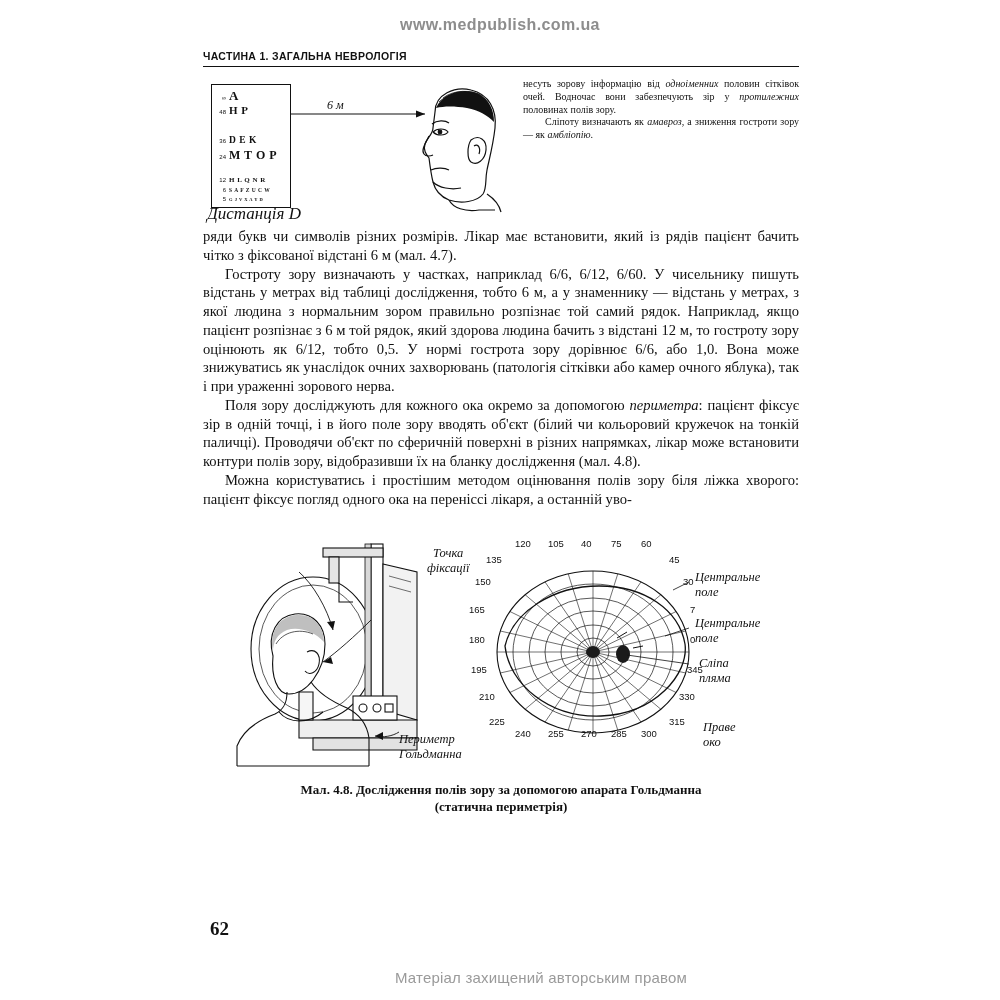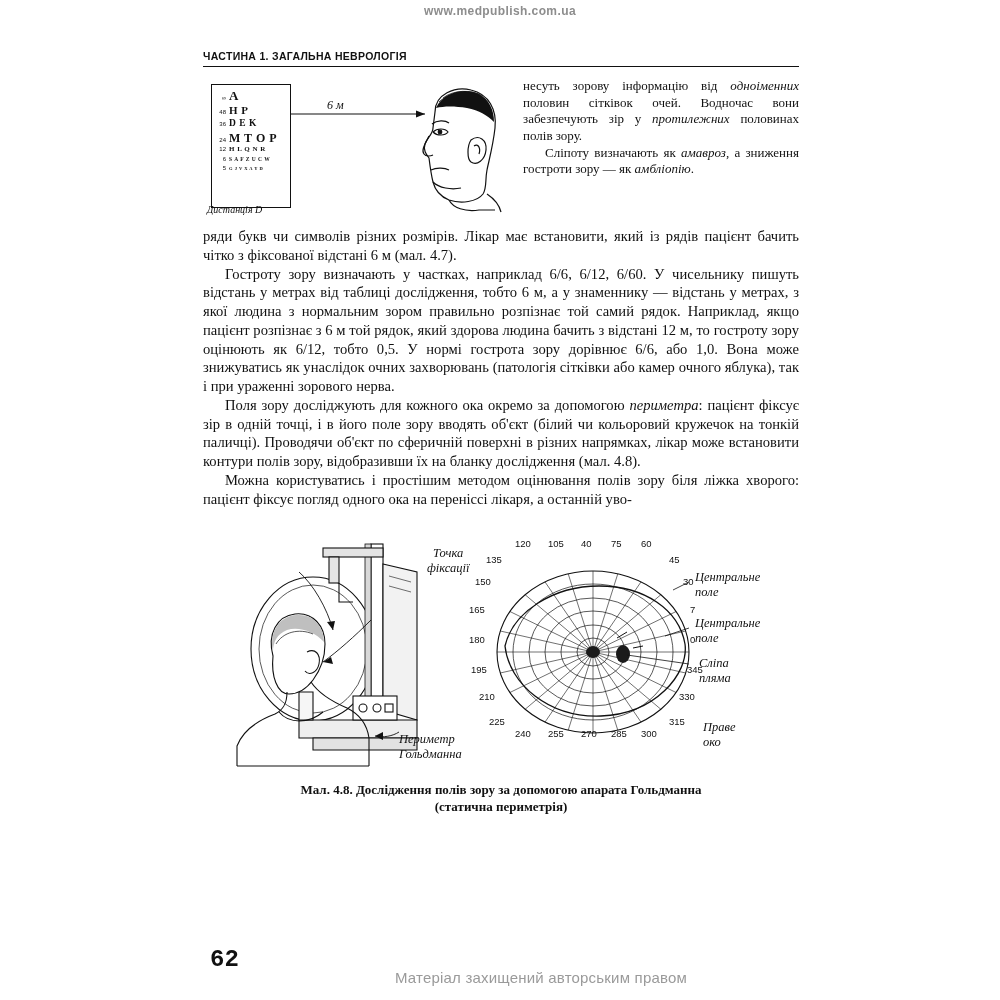--- a/index.html
+++ b/index.html
@@ -11,26 +11,26 @@
     width: 1000px;
     height: 1000px;
     position: relative;
     font-family: "Liberation Serif", serif;
     color: #111;
     overflow: hidden;
   }
 
   .watermark-top {
     position: absolute;
-    top: 4px;
+    top: 16px;
     left: 0;
     width: 100%;
     text-align: center;
     font-family: "Liberation Sans", sans-serif;
-    font-size: 12px;
+    font-size: 16px;
     font-weight: bold;
     color: #8d8d8d;
     letter-spacing: 0.4px;
   }
   .watermark-bottom {
     position: absolute;
     bottom: 14px;
     left: 0;
     width: 100%;
     text-align: center;
@@ -81,21 +81,21 @@
     font-family: "Liberation Serif", serif;
     font-weight: bold;
     font-size: 12.5px;
     line-height: 1.28;
     text-align: center;
     margin-top: 6px;
   }
 
   .col-right {
     flex: 1 1 auto;
-    font-size: 13px;
+    font-size: 10px;
     line-height: 1.28;
     text-align: justify;
     hyphens: auto;
   }
   .col-right p { margin: 0; text-indent: 22px; }
   .col-right p.first { text-indent: 0; }
 
   .body-text {
     margin-top: 9px;
     font-size: 14.6px;
@@ -123,24 +123,23 @@
     font-size: 13px;
     line-height: 1.3;
     text-align: center;
     margin-top: 8px;
   }
 
   .folio {
     position: absolute;
     left: 210px;
     top: 918px;
-    font-family: Liberation Mono, monospace;
-    font-weight: bold;
-    font-size: 24px;
-    margin-top: 28px;
+    font-family: Liberation Serif, serif;
+    font-weight: bold;
+    font-size: 19px;
   }
 
   
   .chart {
     position: absolute;
     left: 8px;
     top: 6px;
     width: 78px;
     height: 122px;
     border: 1.2px solid #111;
@@ -169,21 +168,21 @@
     font-weight: bold;
     color: #111;
     letter-spacing: 0.5px;
     line-height: 1;
   }
   .dist-label {
     position: absolute;
     left: 4px;
     top: 126px;
     font-style: italic;
-    font-size: 10px;
+    font-size: 17px;
   }
   .sixm {
     position: absolute;
     left: 124px;
     top: 20px;
     font-style: italic;
     font-size: 12px;
   }
 
   svg { display: block; }
@@ -206,29 +205,29 @@
         <div class="chart">
           <div class="chart-rows" id="chart-rows">
               <div class="chart-row" style="margin-top: 4px;">
                 <span class="chart-num">∞</span>
                 <span class="chart-letters" style="font-size: 13px;">A</span>
               </div>
               <div class="chart-row" style="margin-top: 3px;">
                 <span class="chart-num">48</span>
                 <span class="chart-letters" style="font-size: 11px;">H P</span>
               </div>
-              <div class="chart-row" style="margin-top: 3px;">
+              <div class="chart-row" style="margin-top: 20px;">
                 <span class="chart-num">36</span>
                 <span class="chart-letters" style="font-size: 9.5px;">D E K</span>
               </div>
               <div class="chart-row" style="margin-top: 3px;">
                 <span class="chart-num">24</span>
                 <span class="chart-letters" style="font-size: 12px;">M T O P</span>
               </div>
-              <div class="chart-row" style="margin-top: 2px;">
+              <div class="chart-row" style="margin-top: 16px;">
                 <span class="chart-num">12</span>
                 <span class="chart-letters" style="font-size: 7px;">H L Q N R</span>
               </div>
               <div class="chart-row" style="margin-top: 3px;">
                 <span class="chart-num">6</span>
                 <span class="chart-letters" style="font-size: 5.5px;">S A F Z U C W</span>
               </div>
               <div class="chart-row" style="margin-top: 3px;">
                 <span class="chart-num">5</span>
                 <span class="chart-letters" style="font-size: 4.5px;">G J V X A Y D</span>

